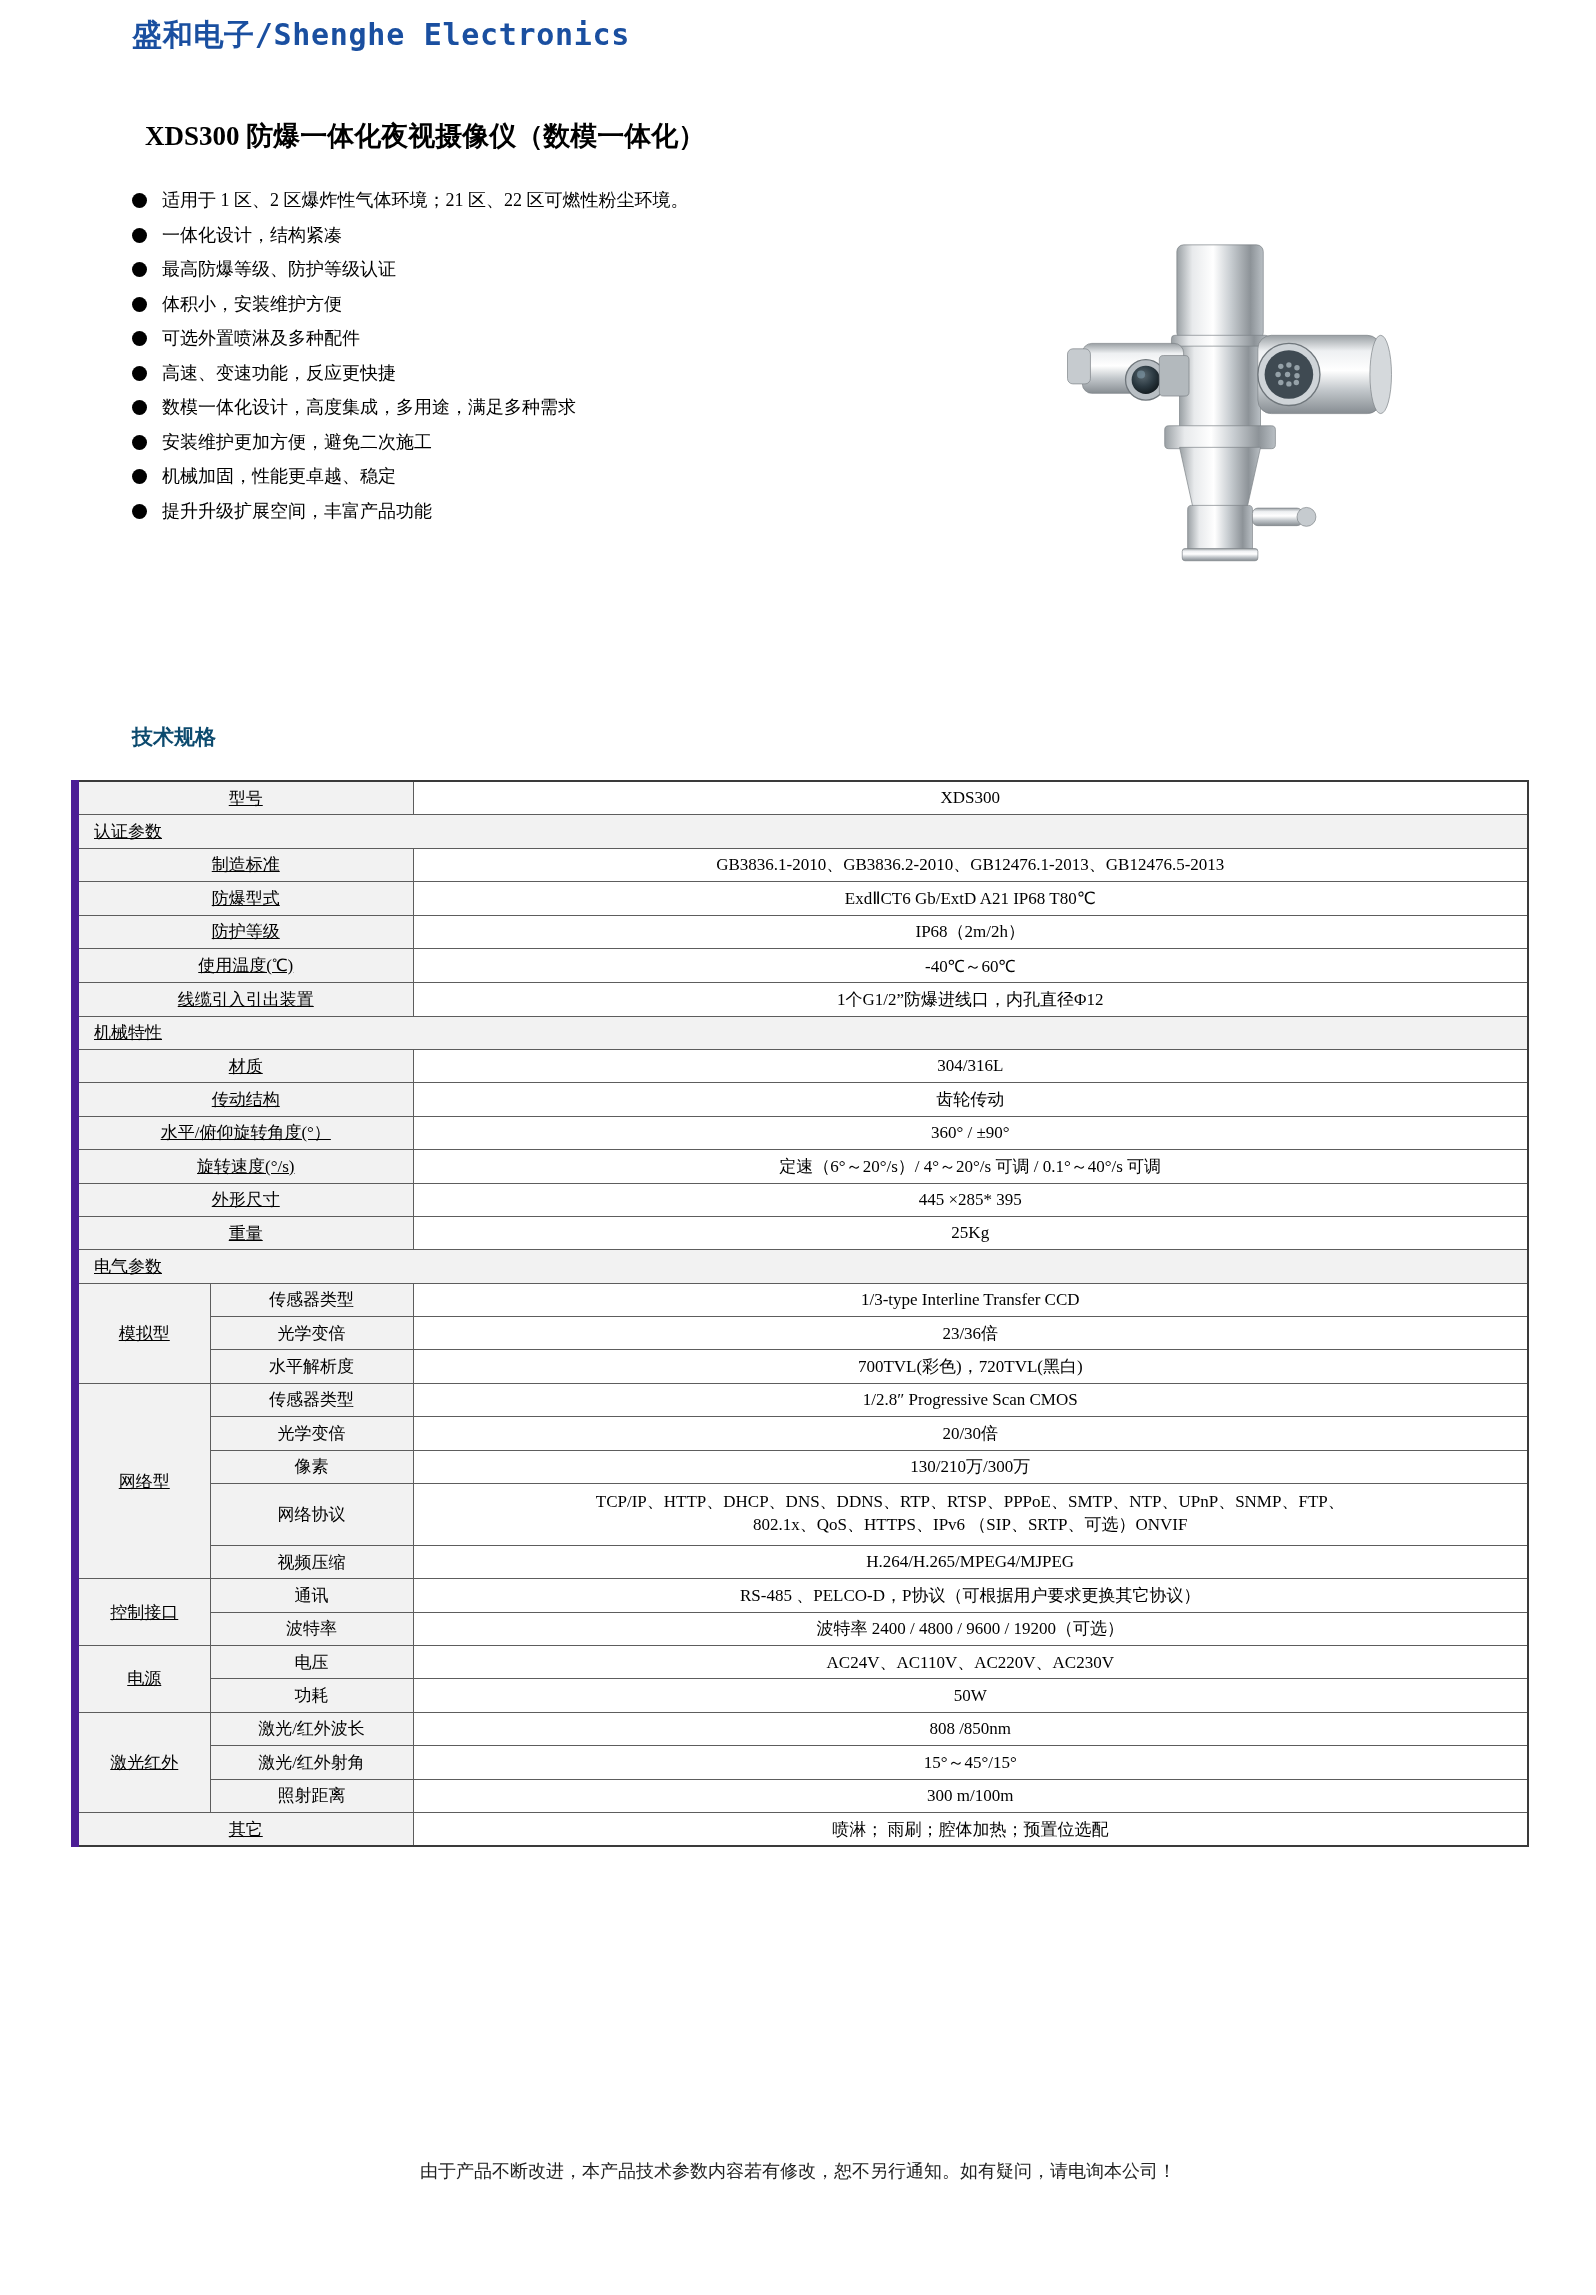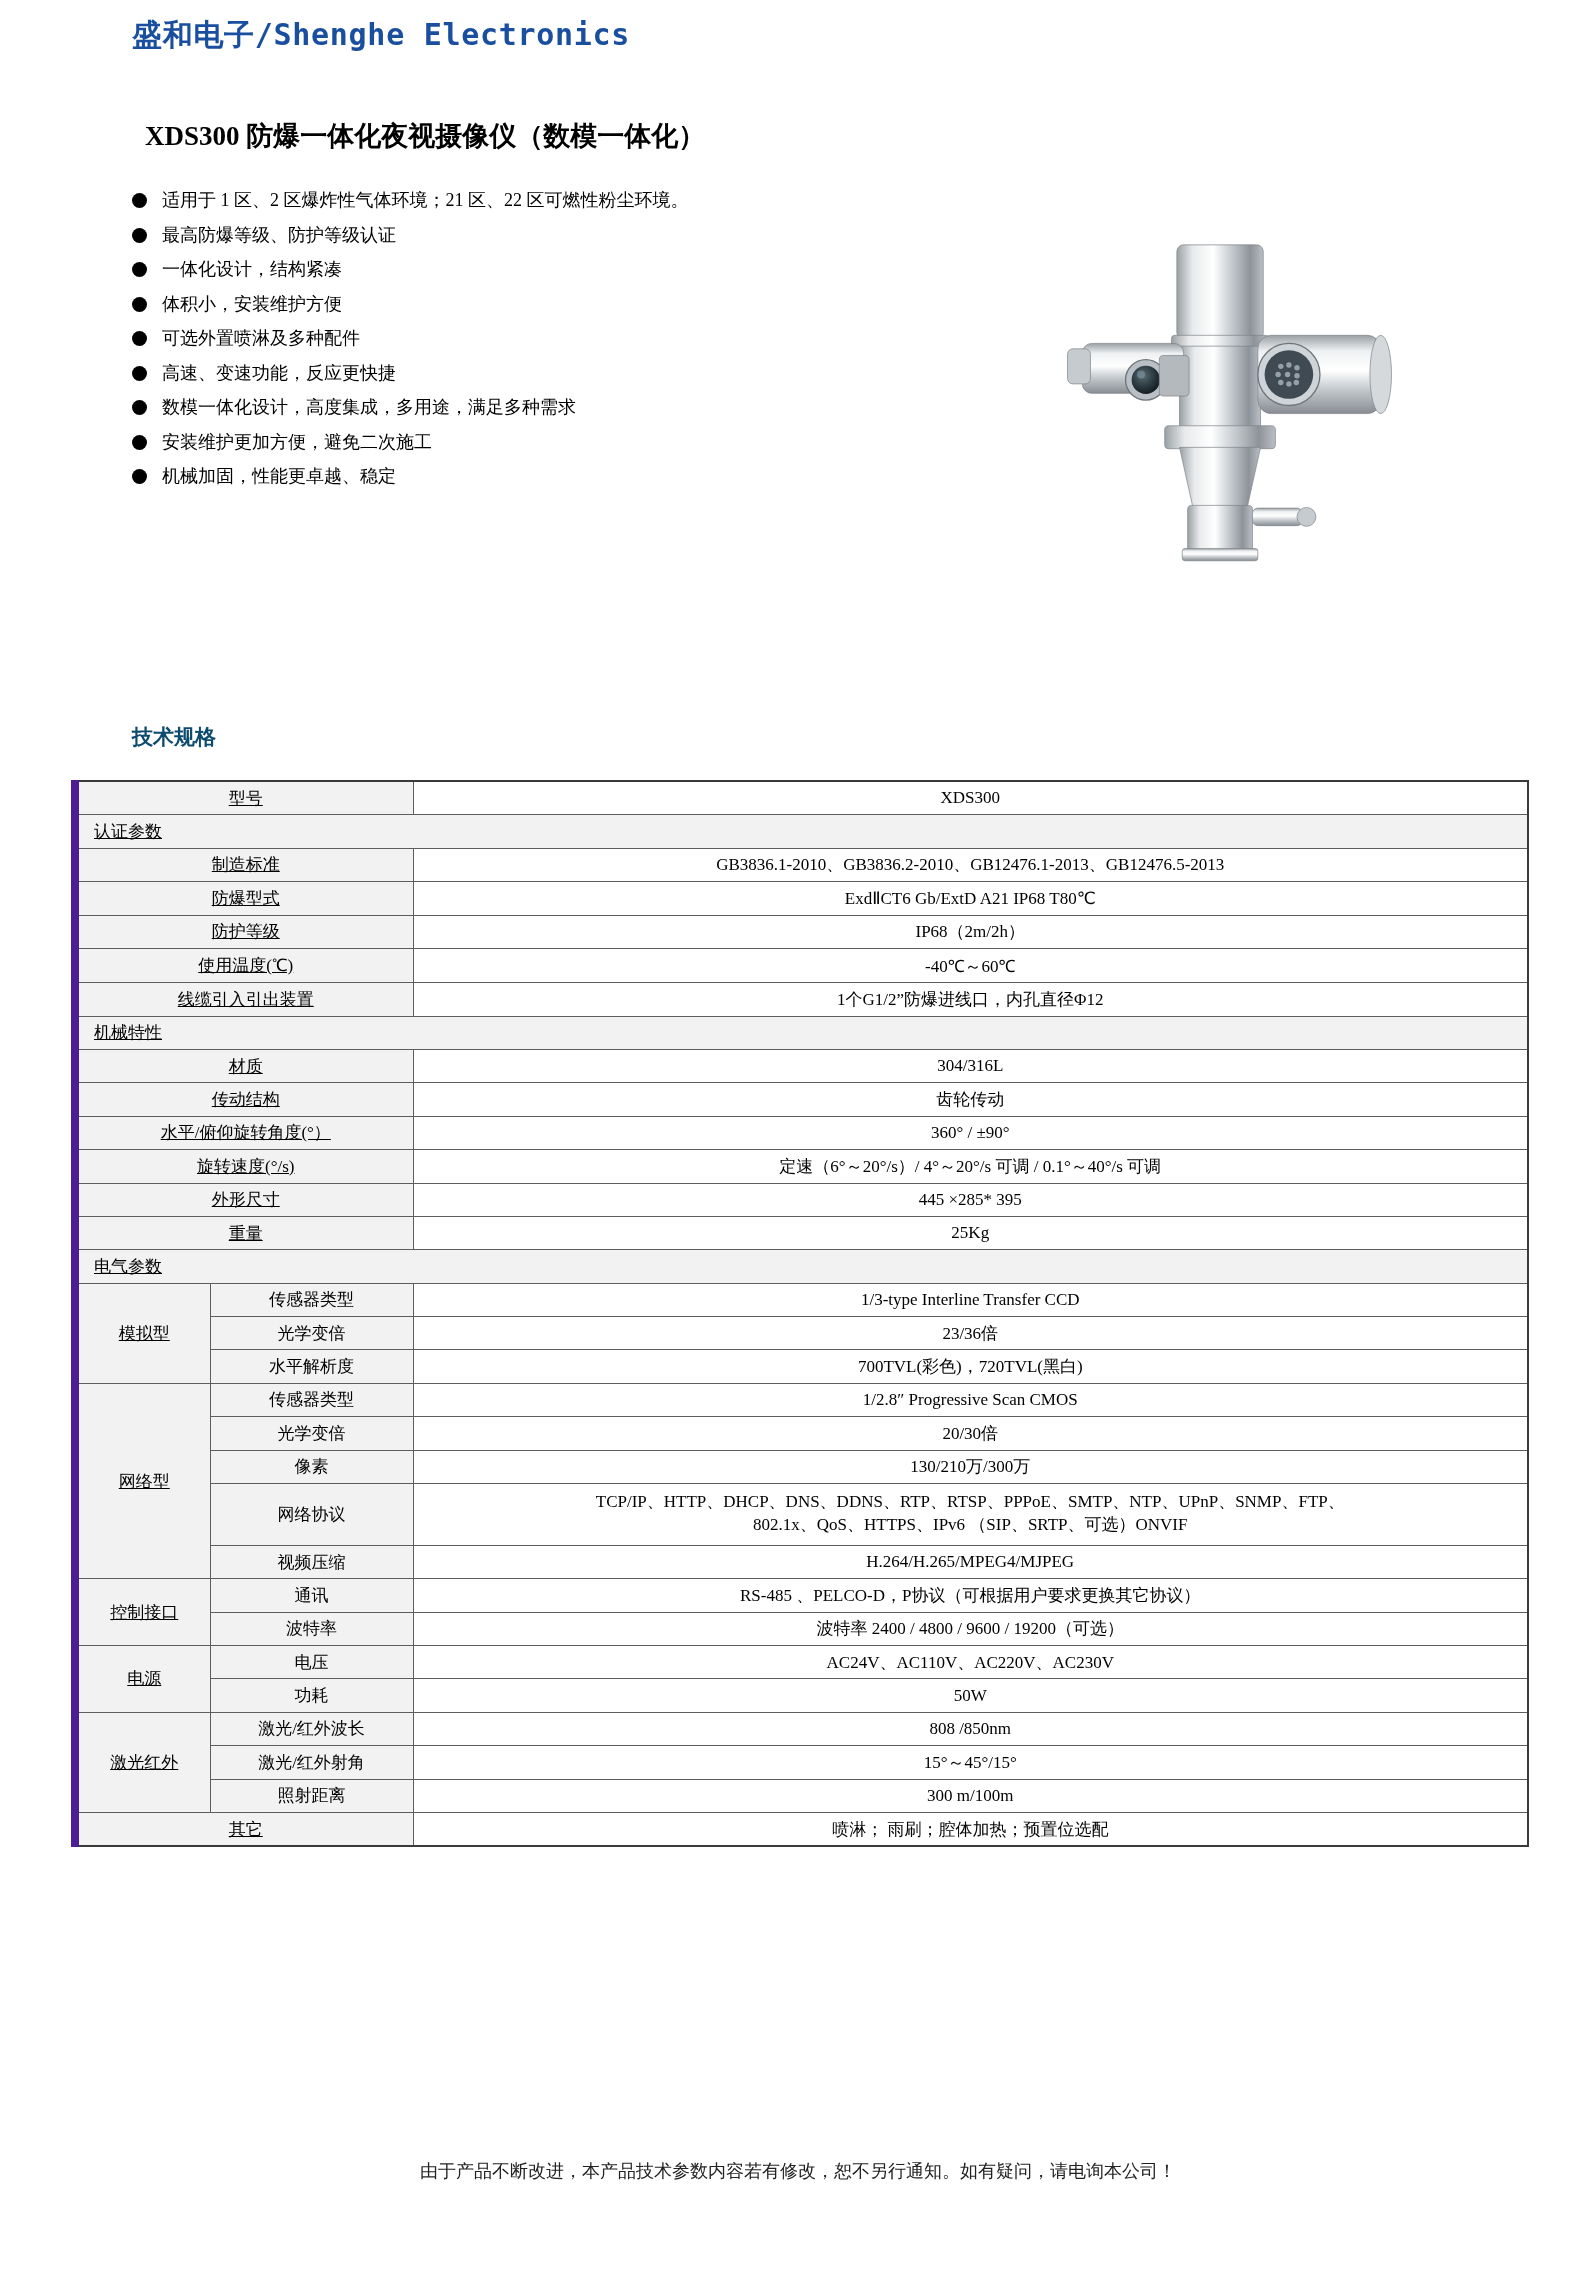--- a/index.html
+++ b/index.html
@@ -155,28 +155,28 @@
 
   <div class="title">XDS300 防爆一体化夜视摄像仪（数模一体化）</div>
 
   <div class="bullets">
     <div class="bullet-row">
       <span class="bullet-dot"></span>
       <span class="bullet-text">适用于 1 区、2 区爆炸性气体环境；21 区、22 区可燃性粉尘环境。</span>
     </div>
     <div class="bullet-row">
       <span class="bullet-dot"></span>
+      <span class="bullet-text">一体化设计，结构紧凑</span>
+    </div>
+    <div class="bullet-row">
+      <span class="bullet-dot"></span>
       <span class="bullet-text">最高防爆等级、防护等级认证</span>
     </div>
     <div class="bullet-row">
       <span class="bullet-dot"></span>
-      <span class="bullet-text">一体化设计，结构紧凑</span>
-    </div>
-    <div class="bullet-row">
-      <span class="bullet-dot"></span>
       <span class="bullet-text">体积小，安装维护方便</span>
     </div>
     <div class="bullet-row">
       <span class="bullet-dot"></span>
       <span class="bullet-text">可选外置喷淋及多种配件</span>
     </div>
     <div class="bullet-row">
       <span class="bullet-dot"></span>
       <span class="bullet-text">高速、变速功能，反应更快捷</span>
     </div>
@@ -184,20 +184,24 @@
       <span class="bullet-dot"></span>
       <span class="bullet-text">数模一体化设计，高度集成，多用途，满足多种需求</span>
     </div>
     <div class="bullet-row">
       <span class="bullet-dot"></span>
       <span class="bullet-text">安装维护更加方便，避免二次施工</span>
     </div>
     <div class="bullet-row">
       <span class="bullet-dot"></span>
       <span class="bullet-text">机械加固，性能更卓越、稳定</span>
+    </div>
+    <div class="bullet-row">
+      <span class="bullet-dot"></span>
+      <span class="bullet-text">提升升级扩展空间，丰富产品功能</span>
     </div>
   </div>
 
   <div class="photo">
     <svg width="419" height="378" viewBox="0 0 620 560" xmlns="http://www.w3.org/2000/svg">
       <defs>
         <linearGradient id="steelV" x1="0" y1="0" x2="1" y2="0">
           <stop offset="0%" stop-color="#9aa0a4"></stop>
           <stop offset="18%" stop-color="#e8eaec"></stop>
           <stop offset="42%" stop-color="#ffffff"></stop>

